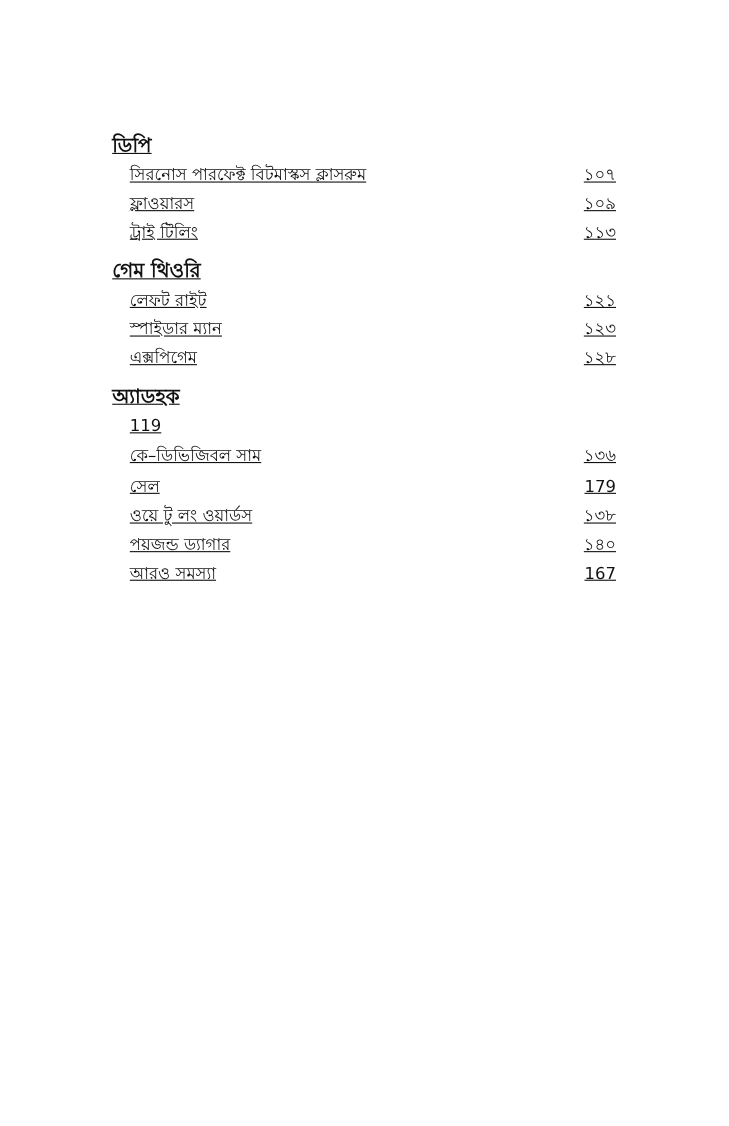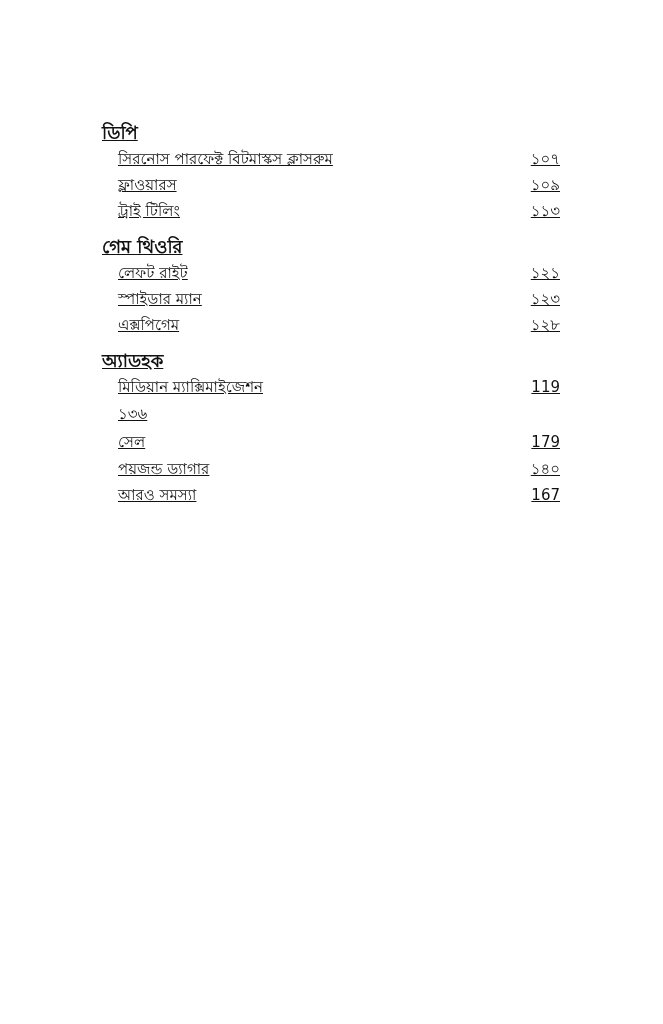--- a/index.html
+++ b/index.html
@@ -86,29 +86,33 @@
     </div>
     <div class="entry">
       <span class="entry-title">এক্সপিগেম</span>
       <span class="entry-page">১২৮</span>
     </div>
   </div>
 
   <div class="section">
     <h2 class="section-title">অ্যাডহক</h2>
     <div class="entry">
-      <span class="entry-title">মিডিয়ান ম্যাক্সিমাইজেশন</span>
       <span class="entry-page">119</span>
     </div>
     <div class="entry tall">
+      <span class="entry-title">কে–ডিভিজিবল সাম</span>
       <span class="entry-page">১৩৬</span>
     </div>
     <div class="entry tall">
       <span class="entry-title">সেল</span>
       <span class="entry-page">179</span>
+    </div>
+    <div class="entry">
+      <span class="entry-title">ওয়ে টু লং ওয়ার্ডস</span>
+      <span class="entry-page">১৩৮</span>
     </div>
     <div class="entry">
       <span class="entry-title">পয়জন্ড ড্যাগার</span>
       <span class="entry-page">১৪০</span>
     </div>
     <div class="entry">
       <span class="entry-title">আরও সমস্যা</span>
       <span class="entry-page">167</span>
     </div>
   </div>

